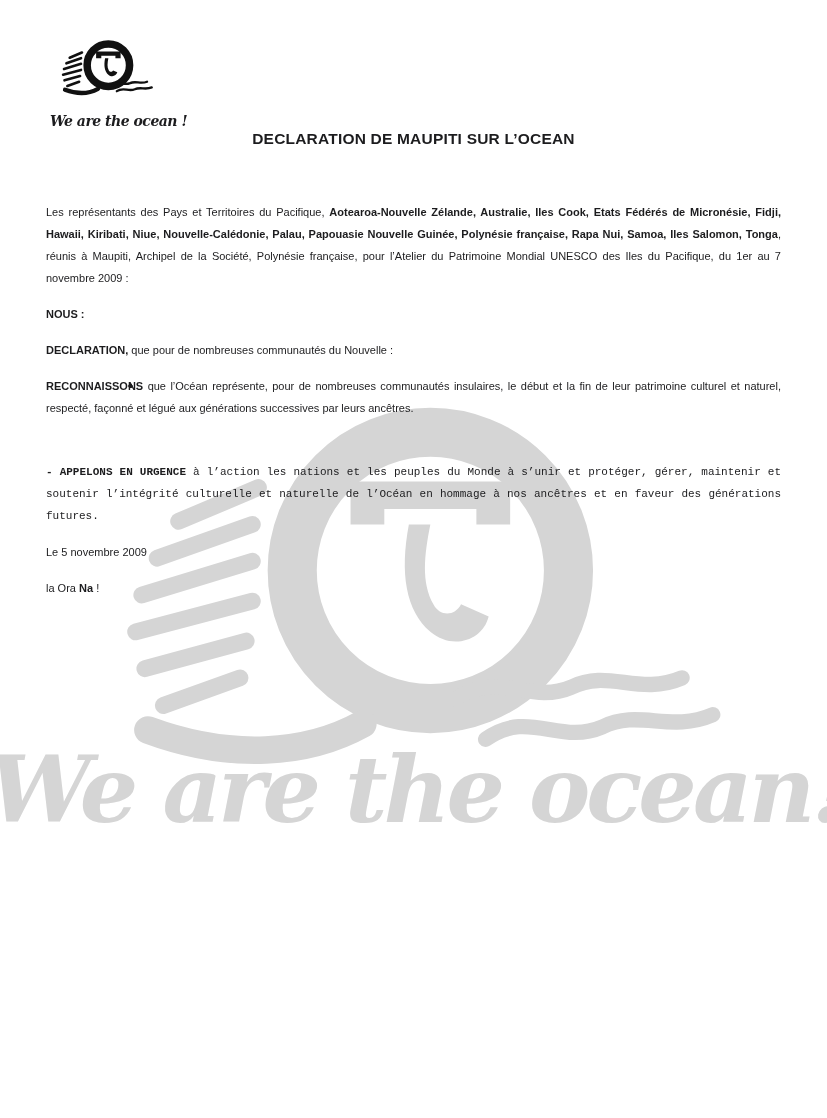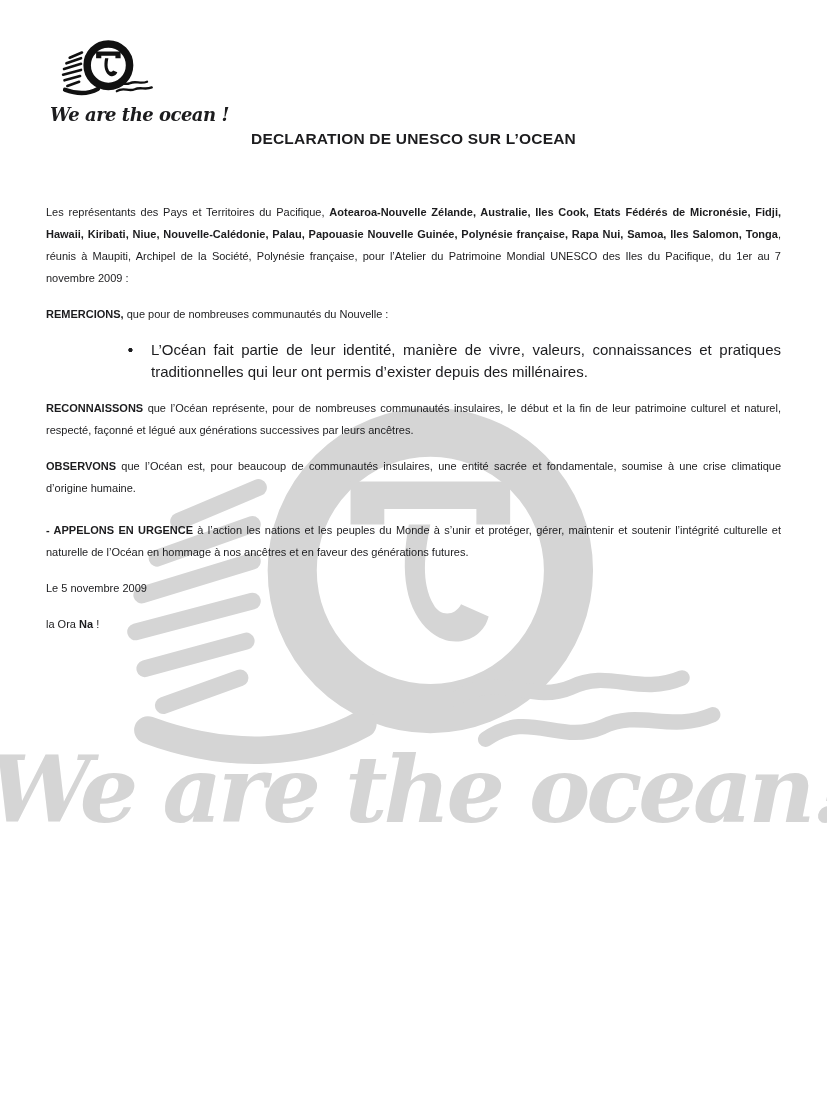--- a/index.html
+++ b/index.html
@@ -21,37 +21,37 @@
     font-size:92px; letter-spacing:-4px;
     white-space:nowrap;
   }
   
   .layer { position:absolute; z-index:1; }
   .logo-block { left:50px; top:36px; width:170px; }
   .logo-block svg { width:112px; height:66px; display:block; }
   .logo-tagline {
     font-family:"DejaVu Serif", serif;
     font-style:italic; font-weight:bold;
-    font-size:18px; letter-spacing:-0.5px;
-    margin-top:2px; white-space:nowrap;
+    font-size:14px; letter-spacing:-0.5px;
+    margin-top:11px; white-space:nowrap;
   }
   .doc-title {
     left:0; top:130px; width:100%;
     text-align:center;
     font-weight:bold; font-size:15.5px; letter-spacing:0.2px;
   }
   
   .doc-body { left:46px; top:201px; width:735px; }
   .para {
     margin:0 0 14px 0;
     font-size:11px; line-height:22px;
     text-align:justify;
   }
   .bold { font-weight:bold; }
-  #para-appelons { margin-top:20px; }
+  #para-appelons { margin-top:42px;font-family:Liberation Mono, monospace; }
   #para-date { }
   ul.bullets { list-style:none; margin:0 0 14px 0; padding:0 0 0 82px; }
   ul.bullets li {
     position:relative; padding-left:23px; margin:0 0 14px 0;
     font-size:15px; line-height:22px; text-align:justify;
   }
   ul.bullets li:last-child { margin-bottom:0; }
   ul.bullets .dot { position:absolute; left:0; top:0; font-size:14px; }
 </style>
 </head>
@@ -106,30 +106,30 @@
         <path d="M28,114 C55,124 80,122 98,112" stroke-width="9" stroke-linecap="round" fill="none"></path>
         <g stroke-width="5" stroke-linecap="round" fill="none">
           <path d="M128,104 C142,94 152,106 166,100 C178,94 188,103 202,97"></path>
           <path d="M138,117 C152,107 162,119 176,113 C188,107 198,115 212,109"></path>
         </g>
       </g>
     </svg>
     <div class="logo-tagline">We are the ocean !</div>
   </div>
 
-  <div class="layer doc-title">DECLARATION DE UNESCO SUR L’OCEAN</div>
+  <div class="layer doc-title">DECLARATION DE MAUPITI SUR L’OCEAN</div>
 
   <div class="layer doc-body">
       <p class="para" id="para-representants"><span>Les représentants des Pays et Territoires du Pacifique, </span><span class="bold">Aotearoa-Nouvelle Zélande, Australie, Iles Cook, Etats Fédérés de Micronésie, Fidji, Hawaii, Kiribati, Niue, Nouvelle-Calédonie, Palau, Papouasie Nouvelle Guinée, Polynésie française, Rapa Nui, Samoa, Iles Salomon, Tonga</span><span>, réunis à Maupiti, Archipel de la Société, Polynésie française, pour l’Atelier du Patrimoine Mondial UNESCO des Iles du Pacifique, du 1er au 7 novembre 2009 :</span></p>
-      <p class="para" id="para-reaffirmons"><span class="bold">REMERCIONS,</span><span>  que pour de nombreuses communautés du Nouvelle :</span></p>
+      <p class="para" id="para-nous"><span class="bold">NOUS :</span></p>
+      <p class="para" id="para-reaffirmons"><span class="bold">DECLARATION,</span><span>  que pour de nombreuses communautés du Nouvelle :</span></p>
       <ul class="bullets">
         <li><span class="dot">•</span></li>
         <li><span class="dot">•</span></li>
-        <li><span class="dot">•</span><span>L’Océan fait partie de leur identité, manière de vivre, valeurs, connaissances et pratiques traditionnelles qui leur ont permis d’exister depuis des millénaires.</span></li>
+        <li><span class="dot">•</span></li>
       </ul>
       <p class="para" id="para-reconnaissons-1"><span class="bold">RECONNAISSONS</span><span> que l’Océan représente, pour de nombreuses communautés insulaires, le début et la fin de leur patrimoine culturel et naturel, respecté, façonné et légué aux générations successives par leurs ancêtres.</span></p>
-      <p class="para" id="para-observons-1"><span class="bold">OBSERVONS</span><span> que l’Océan est, pour beaucoup de communautés insulaires, une entité sacrée et fondamentale, soumise à une crise climatique d’origine humaine.</span></p>
       <p class="para" id="para-appelons"><span class="bold">- APPELONS EN URGENCE</span><span> à l’action les nations et les peuples du Monde à s’unir et protéger, gérer, maintenir et soutenir l’intégrité culturelle et naturelle de l’Océan en hommage à nos ancêtres et en faveur des générations futures.</span></p>
       <p class="para" id="para-date"><span>Le 5 novembre 2009</span></p>
       <p class="para" id="para-ia-ora-na"><span>la Ora </span><span class="bold">Na</span><span> !</span></p>
     </div>
 
 </div>
 
 </body></html>

